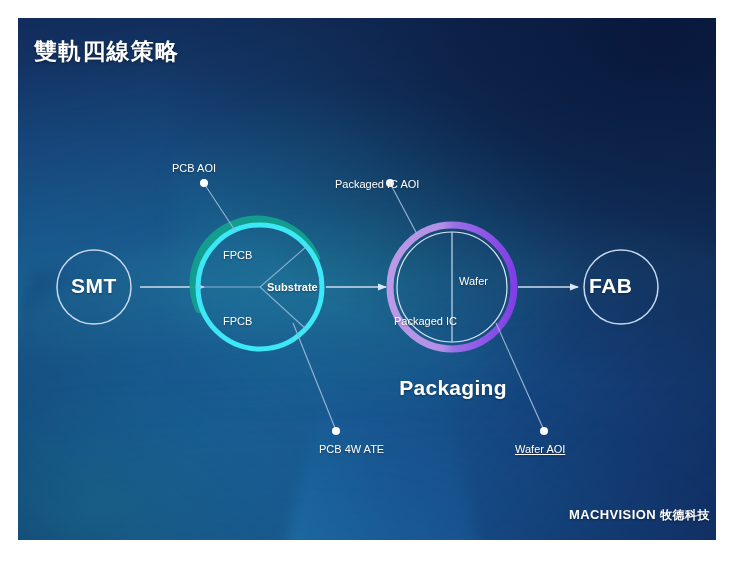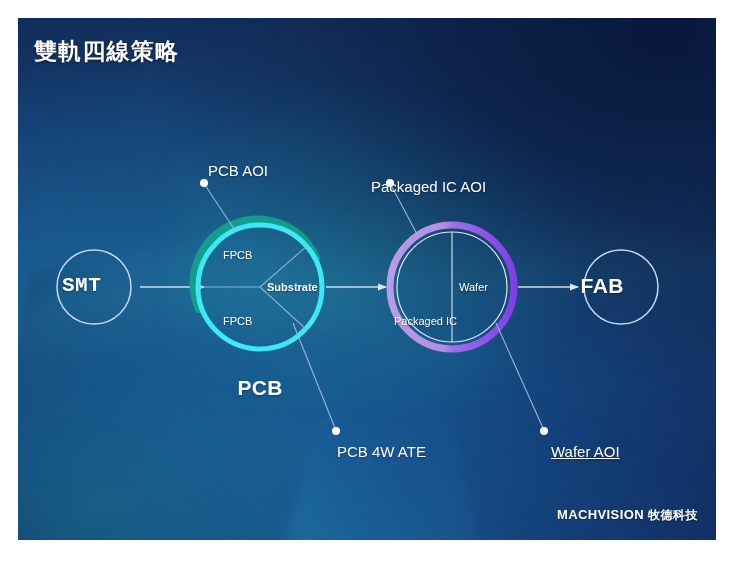--- a/index.html
+++ b/index.html
@@ -138,29 +138,28 @@
   .lbl-group {
     font-size: 21px;
     font-weight: bold;
     letter-spacing: 0.3px;
   }
   .lbl-seg {
     font-size: 11px;
     font-weight: normal;
   }
   .lbl-call {
-    font-size: 15px;
+    font-size: 11px;
     font-weight: normal;
-    margin-left: 36px;
   }
 
   
   #logo {
     position: absolute;
-    right: 24px;
+    right: 12px;
     bottom: 16px;
     color: #ffffff;
     font-size: 13px;
     font-weight: bold;
     letter-spacing: 0.4px;
     white-space: nowrap;
     text-shadow: 0 1px 2px rgba(0,0,0,0.4);
   }
   #logo .cn {
     font-size: 12px;
@@ -242,34 +241,34 @@
       <g>
         <line x1="275" y1="305" x2="317" y2="410" stroke="#9ab5d6" stroke-width="1.1"></line>
         <circle cx="318" cy="413" r="4" fill="#ffffff"></circle>
       </g>
       <g>
         <line x1="478" y1="305" x2="525" y2="410" stroke="#9ab5d6" stroke-width="1.1"></line>
         <circle cx="526" cy="413" r="4" fill="#ffffff"></circle>
       </g>
     </svg>
 
-    <div class="lbl lbl-node" style="left:44px; top:256px; width:64px; font-family:Liberation Mono, monospace;">SMT</div>
-
-    <div class="lbl lbl-node" style="left:542px; top:256px; width:64px; text-align:right;">FAB</div>
+    <div class="lbl lbl-node" style="left:44px; top:256px; width:64px; text-align:center;">SMT</div>
+
+    <div class="lbl lbl-node" style="left:571px; top:256px; width:64px; text-align:left;">FAB</div>
 
     <div class="lbl lbl-seg" style="left:205px; top:231px;">FPCB</div>
     <div class="lbl lbl-seg" style="left:205px; top:297px;">FPCB</div>
     <div class="lbl lbl-seg" style="left:249px; top:263px;font-weight:bold;">Substrate</div>
 
     <div class="lbl lbl-seg" style="left:376px; top:263px;margin-top:34px;">Packaged IC</div>
-    <div class="lbl lbl-seg" style="left:441px; top:263px;">Wafer</div>
-
-    <div class="lbl lbl-group" style="left:196px; top:358px; width:92px; text-align:center;">PCB</div>
+    <div class="lbl lbl-seg" style="left:441px; top:257px;">Wafer</div>
+
+    <div class="lbl lbl-group" style="left:362px; top:358px; width:146px; text-align:center;">Packaging</div>
 
     <div class="lbl lbl-call" style="left:154px; top:144px;">PCB AOI</div>
     <div class="lbl lbl-call" style="left:317px; top:160px;">Packaged IC AOI</div>
-    <div class="lbl lbl-call" style="left:283px; top:425px;">PCB 4W ATE</div>
+    <div class="lbl lbl-call" style="left:301px; top:425px;">PCB 4W ATE</div>
     <div class="lbl lbl-call" style="left:497px; top:425px;text-decoration:underline;">Wafer AOI</div>
 
     <div id="logo"><span>MACHVISION</span><span class="cn">牧德科技</span></div>
 
   </div>
 </div>
 
 </body></html>

